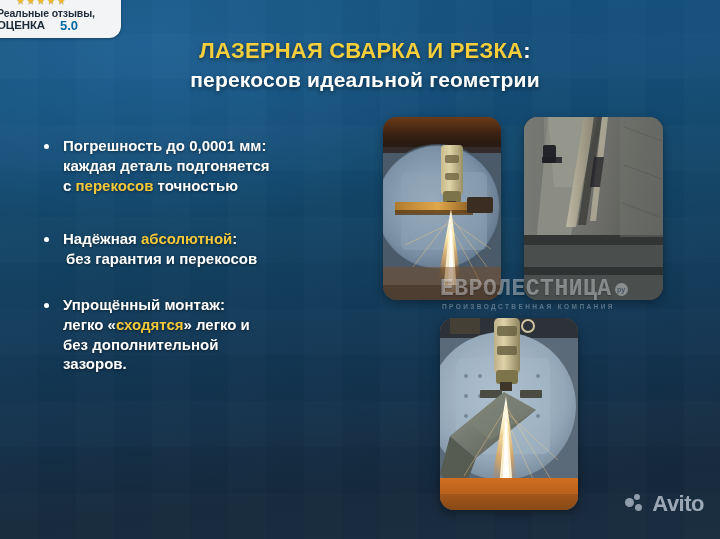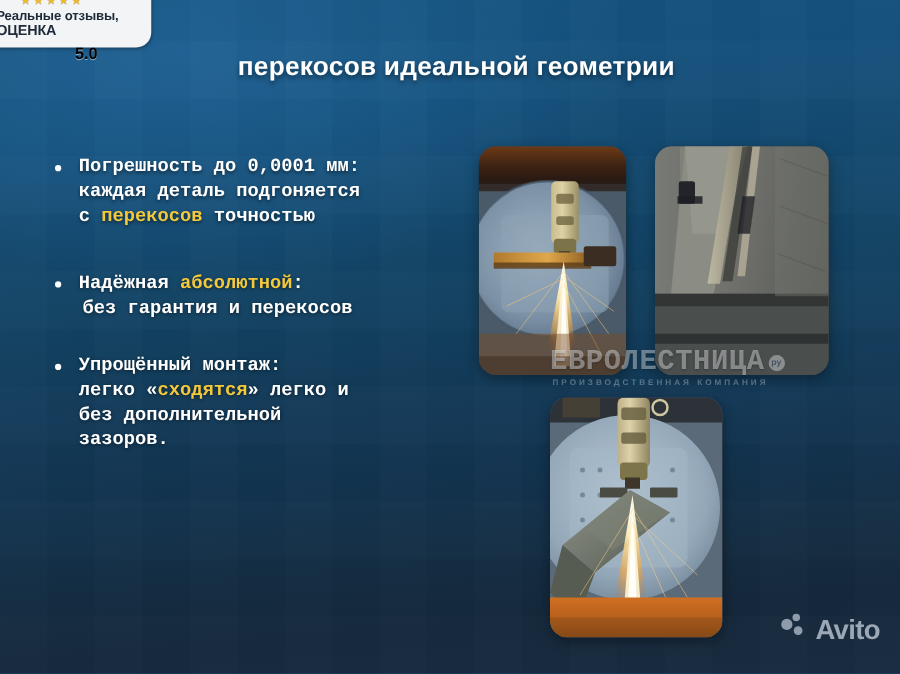--- a/index.html
+++ b/index.html
@@ -38,42 +38,41 @@
   .badge-l1{
     position:absolute; left:11px; top:15px;
     font-size:10.5px; font-weight:bold; color:#1d2a38; letter-spacing:-0.1px;
   }
   .badge-l2{
     position:absolute; left:11px; top:27px;
     font-size:11.5px; font-weight:bold; color:#1d2a38; letter-spacing:-0.1px;
   }
   .badge-score{
     position:absolute; left:74px; top:26px;
-    font-size:13px; font-weight:bold; color:#000000;
+    font-size:13px; font-weight:bold; color:#0369a1;
     text-shadow:0 1px 0 rgba(255,255,255,.5);
-    margin-top:17px;
   }
 
   
   .title-wrap{
     position:absolute; left:150px; top:38px; width:430px; text-align:center; z-index:6;
   }
   .title-1{
     font-size:22px; font-weight:bold; color:#f5cf3b; letter-spacing:0.2px;
     text-shadow:0 2px 4px rgba(0,0,0,.45); white-space:nowrap;
   }
   .title-1 .colon{ color:#ffffff; }
   .title-2{
     margin-top:4px;
     font-size:21px; font-weight:bold; color:#ffffff; letter-spacing:0.2px;
     text-shadow:0 2px 4px rgba(0,0,0,.45); white-space:nowrap;
   }
 
   
-  .bullets{ position:absolute; left:40px; top:124px; width:330px; z-index:6;font-family:Liberation Mono, monospace; }
+  .bullets{ position:absolute; left:40px; top:136px; width:330px; z-index:6; }
   .bullet{ position:relative; padding-left:23px; margin-bottom:26px; }
   .dot{
     position:absolute; left:4px; top:8px; width:5px; height:5px;
     border-radius:50%; background:#ffffff;
   }
   .btext{
     font-size:15px; font-weight:bold; color:#ffffff; line-height:1.32;
     text-shadow:0 1px 3px rgba(0,0,0,.5);
   }
   .hl{ color:#f3c93a; }
@@ -111,21 +110,21 @@
     font-size:7px; font-weight:bold; text-align:center; line-height:13px;
     vertical-align:3px; margin-left:3px;
   }
   .wm-euro .wm-sub{
     font-size:6.5px; font-weight:bold; letter-spacing:2.4px;
     color:rgba(230,238,246,0.33); margin-top:1px; margin-left:2px;
   }
 
   .wm-avito{
     position:absolute; right:16px; bottom:22px; z-index:7;
-    display:flex; align-items:flex-start; gap:5px; pointer-events:none;
+    display:flex; align-items:center; gap:5px; pointer-events:none;
   }
   .avito-dots{ position:relative; width:22px; height:20px; }
   .avito-dots i{ position:absolute; border-radius:50%; background:rgba(190,200,212,0.72); }
   .avito-dots i:nth-child(1){ left:0; top:4px; width:9px; height:9px; }
   .avito-dots i:nth-child(2){ left:9px; top:0; width:6px; height:6px; }
   .avito-dots i:nth-child(3){ left:10px; top:10px; width:7px; height:7px; }
   .avito-text{
     font-size:22px; font-weight:bold; color:rgba(193,203,215,0.78);
     letter-spacing:-0.5px;
   }
@@ -136,20 +135,21 @@
 <div class="slide">
 
   <div class="badge">
     <div class="badge-stars">★★★★★</div>
     <div class="badge-l1">Реальные отзывы,</div>
     <div class="badge-l2">ОЦЕНКА</div>
     <div class="badge-score">5.0</div>
   </div>
 
   <div class="title-wrap">
+    <div class="title-1"><span>ЛАЗЕРНАЯ СВАРКА И РЕЗКА</span><span class="colon">:</span></div>
     <div class="title-2">перекосов идеальной геометрии</div>
   </div>
 
   <div class="bullets">
 
     <div class="bullet">
       <span class="dot"></span>
       <div class="btext">
         <span>Погрешность до 0,0001 мм:</span><br>
         <span>каждая деталь подгоняется</span><br>

